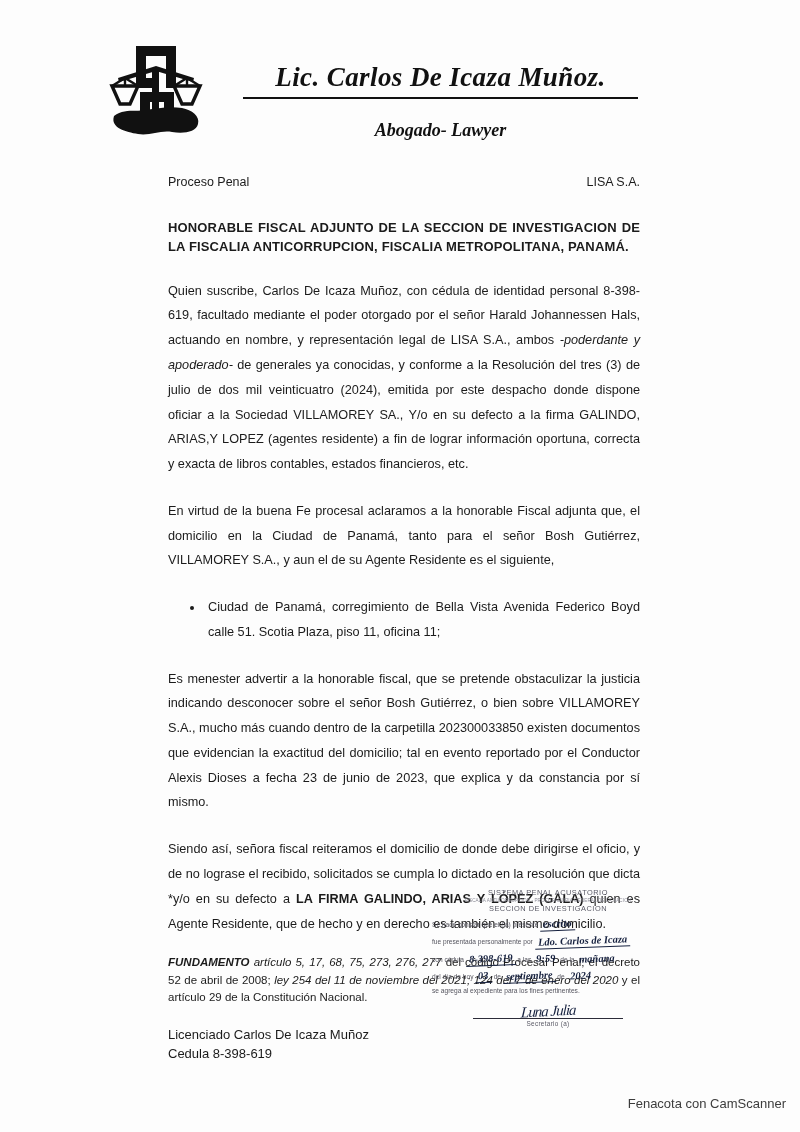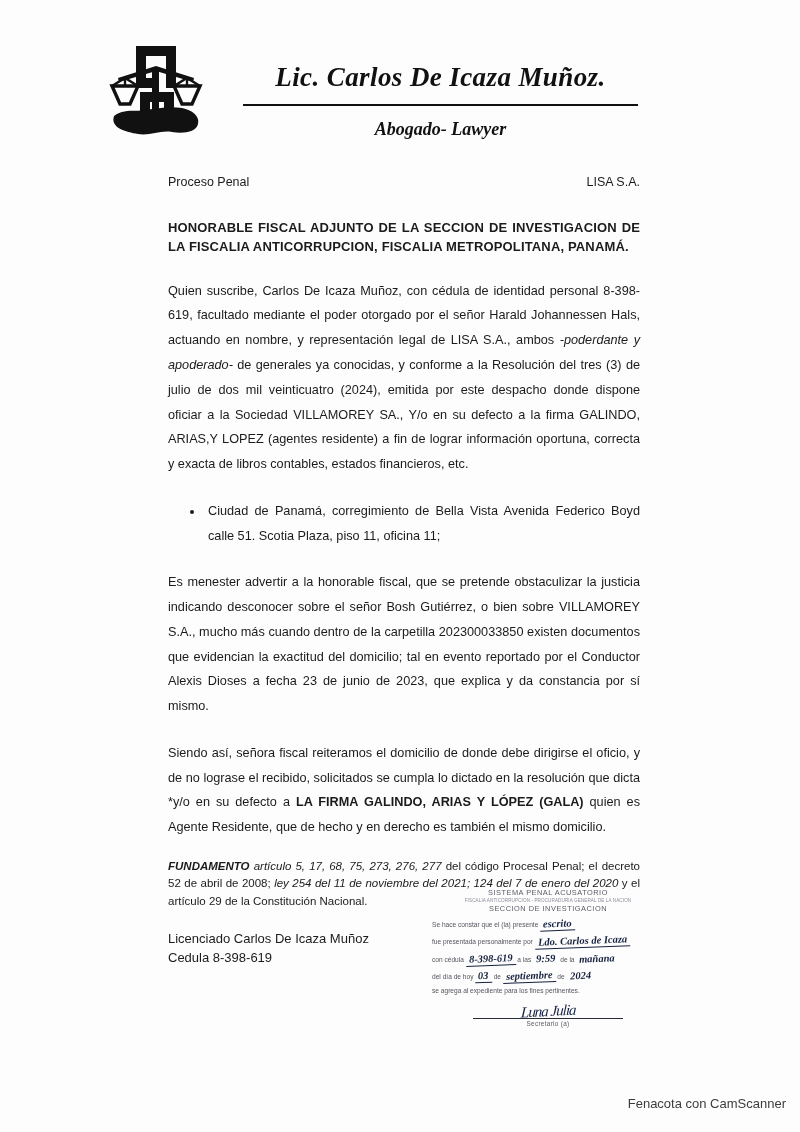--- a/index.html
+++ b/index.html
@@ -39,29 +39,29 @@
   }
   .firm-name {
     font-family: "Liberation Serif", serif;
     font-weight: bold;
     font-style: italic;
     font-size: 27px;
     letter-spacing: 0.4px;
     color: #111;
     white-space: nowrap;
     border-bottom: 2px solid #111;
-    padding-bottom: 11px;
+    padding-bottom: 4px;
     display: block;
   }
   .firm-role {
     font-family: "Liberation Serif", serif;
     font-weight: bold;
     font-style: italic;
     font-size: 18px;
-    margin-top: 13px;
+    margin-top: 21px;
     color: #111;
   }
   .firm-address {
     font-family: "Liberation Serif", serif;
     font-weight: bold;
     font-style: italic;
     font-size: 8.5px;
     margin-top: 6px;
     color: #1a1a1a;
     white-space: nowrap;
@@ -256,20 +256,21 @@
 
     <div class="row-caseline">
       <span>Proceso Penal</span>
       <span>LISA S.A.</span>
     </div>
 
     <div class="addressee">HONORABLE FISCAL ADJUNTO DE LA SECCION DE INVESTIGACION DE LA FISCALIA ANTICORRUPCION, FISCALIA METROPOLITANA, PANAMÁ.</div>
 
     <p class="para"><span>Quien suscribe, Carlos De Icaza Muñoz, con cédula de identidad personal 8-398- 619, facultado mediante el poder otorgado por el señor Harald Johannessen Hals, actuando en nombre, y representación legal de LISA S.A., ambos </span><span class="it">-poderdante y apoderado-</span><span> de generales ya conocidas, y conforme a la Resolución del tres (3) de julio de dos mil veinticuatro (2024), emitida por este despacho donde dispone oficiar a la Sociedad VILLAMOREY SA., Y/o en su defecto a la firma GALINDO, ARIAS,Y LOPEZ (agentes residente) a fin de lograr información oportuna, correcta y exacta de libros contables, estados financieros, etc.</span></p>
 
+    <p class="para">En virtud de la buena Fe procesal aclaramos a la honorable Fiscal adjunta que, el domicilio en la Ciudad de Panamá, tanto para el señor Bosh Gutiérrez, VILLAMOREY S.A., y aun el de su Agente Residente es el siguiente,</p>
 
     <ul class="bullets">
       <li>Ciudad de Panamá, corregimiento de Bella Vista Avenida Federico Boyd calle 51. Scotia Plaza, piso 11, oficina 11;</li>
     </ul>
 
     <p class="para">Es menester advertir a la honorable fiscal, que se pretende obstaculizar la justicia indicando desconocer sobre el señor Bosh Gutiérrez, o bien sobre VILLAMOREY S.A., mucho más cuando dentro de la carpetilla 202300033850 existen documentos que evidencian la exactitud del domicilio; tal en evento reportado por el Conductor Alexis Dioses a fecha 23 de junio de 2023, que explica y da constancia por sí mismo.</p>
 
     <p class="para tight"><span>Siendo así, señora fiscal reiteramos el domicilio de donde debe dirigirse el oficio, y de no lograse el recibido, solicitados se cumpla lo dictado en la resolución que dicta *y/o en su defecto a </span><span class="bd">LA FIRMA GALINDO, ARIAS Y LÓPEZ (GALA)</span><span> quien es Agente Residente, que de hecho y en derecho es también el mismo domicilio.</span></p>
 
     <div class="fundamento"><span class="bd it">FUNDAMENTO</span><span class="it"> artículo 5, 17, 68, 75, 273, 276, 277 </span><span>del código Procesal Penal; el decreto 52 de abril de 2008; </span><span class="it">ley 254 del 11 de noviembre del 2021; 124 del 7 de enero del 2020</span><span> y el artículo 29 de la Constitución Nacional.</span></div>

